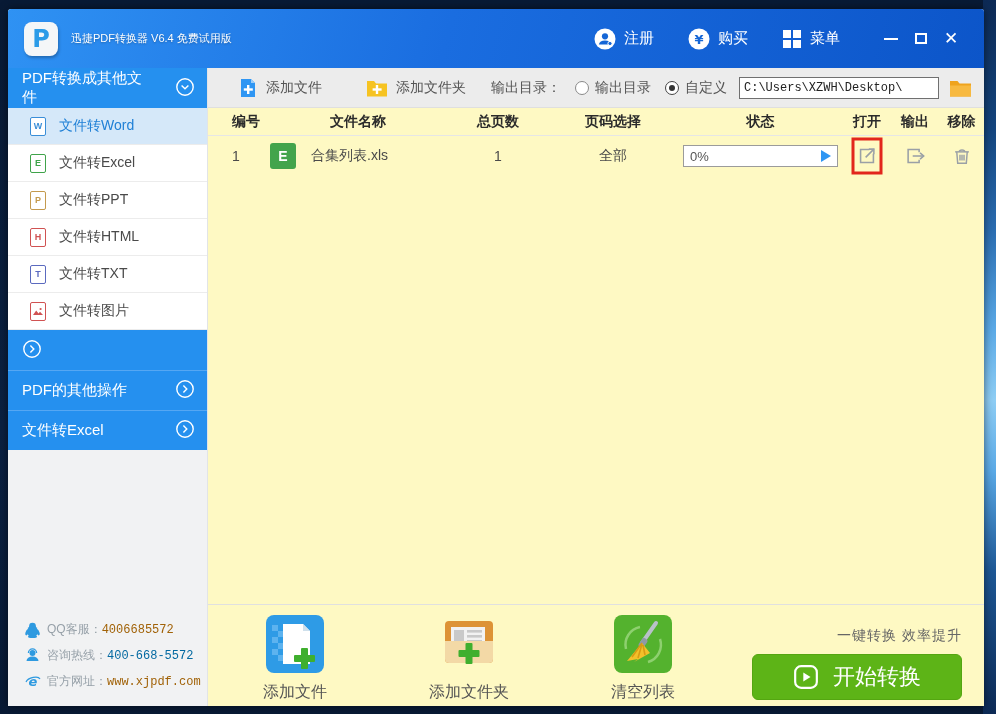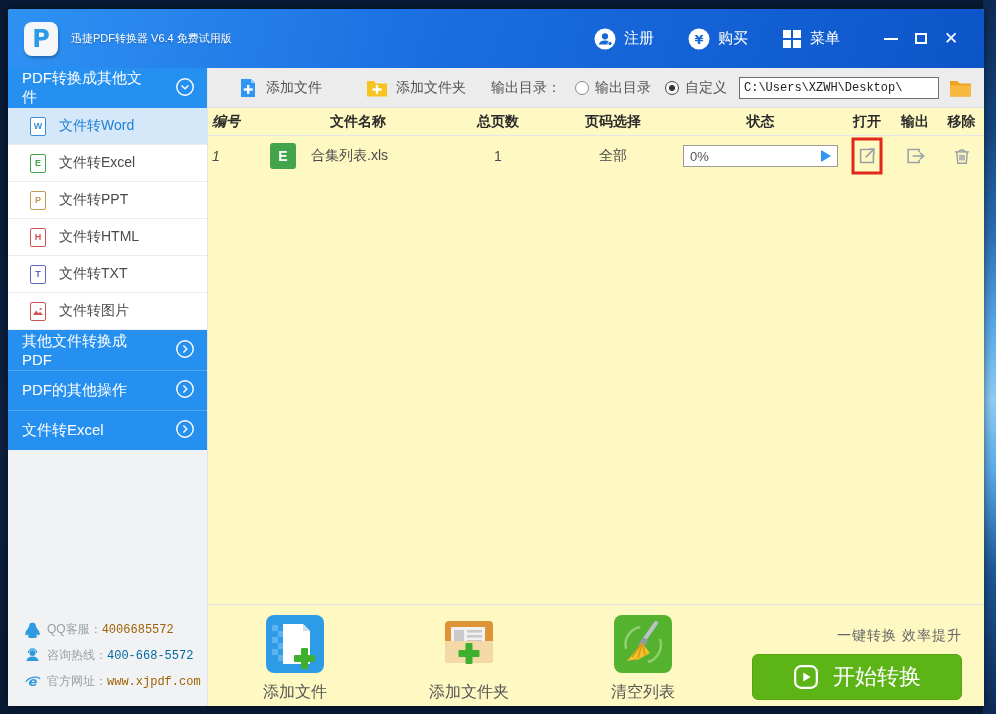--- a/index.html
+++ b/index.html
@@ -68,21 +68,21 @@
   .radio { width:14px; height:14px; border:1px solid #8a8a8a; border-radius:50%; background:#fff; margin-right:6px; position:relative; }
   .radio.checked { border-color:#444; }
   .radio.checked::after { content:""; position:absolute; left:3px; top:3px; width:6px; height:6px; border-radius:50%; background:#333; }
   .path-input { width:200px; height:22px; border:1px solid #707070; background:#fff; margin-left:12px; padding:0 4px;
     font-family:"Liberation Mono","DejaVu Sans Mono",monospace; font-size:12px; color:#222; }
   .browse { margin-left:10px; display:flex; cursor:pointer; }
 
   .thead { height:28px; flex:0 0 28px; display:flex; align-items:center; font-size:14px; font-weight:bold; color:#2b2b2b;
     border-bottom:1px solid #e6e6e6; }
   .trow { height:40px; flex:0 0 40px; display:flex; align-items:center; font-size:14px; color:#4a4a4a; }
-  .col-num  { width:56px; flex:0 0 56px; padding-left:4px;font-style:italic; }
+  .col-num  { width:56px; flex:0 0 56px; padding-left:24px; }
   .col-name { flex:1; display:flex; align-items:center; min-width:0; }
   .thead .col-name { padding-left:66px; }
   .col-pages{ width:100px; flex:0 0 100px; text-align:center; }
   .col-range{ width:130px; flex:0 0 130px; text-align:center; }
   .col-status{ width:165px; flex:0 0 165px; display:flex; justify-content:center; }
   .col-open,.col-out { width:48px; flex:0 0 48px; display:flex; justify-content:center; }
   .col-del  { width:45px; flex:0 0 45px; display:flex; justify-content:center; }
   .thead .col-status,.thead .col-open,.thead .col-out,.thead .col-del { display:block; text-align:center; }
 
   .etag { width:26px; height:26px; background:#43a44c; border-radius:3px; color:#fff; font-weight:bold; font-size:14px;
@@ -205,21 +205,20 @@
                 <path d="M0 8 L3.2 3.5 L5.5 6.5 L7 4.8 L10 8 z" fill="#d05252"></path>
                 <circle cx="7.6" cy="2" r="1.1" fill="#d05252"></circle>
               </svg>
           </span>
           <span>文件转图片</span>
         </div>
       </div>
 
       <div class="collapsed-groups">
         <div class="sgroup">
-          <span class="glabel">其他文件转换成PDF</span>
           <span>
             <svg width="20" height="20" viewBox="0 0 20 20" fill="none" stroke="#fff" stroke-width="1.4">
                 <circle cx="10" cy="10" r="8.2"></circle>
                 <polyline points="8.4,6.6 11.8,10 8.4,13.4"></polyline>
               </svg>
           </span>
         </div>
         <div class="sgroup">
           <span class="glabel">PDF的其他操作</span>
           <span>

